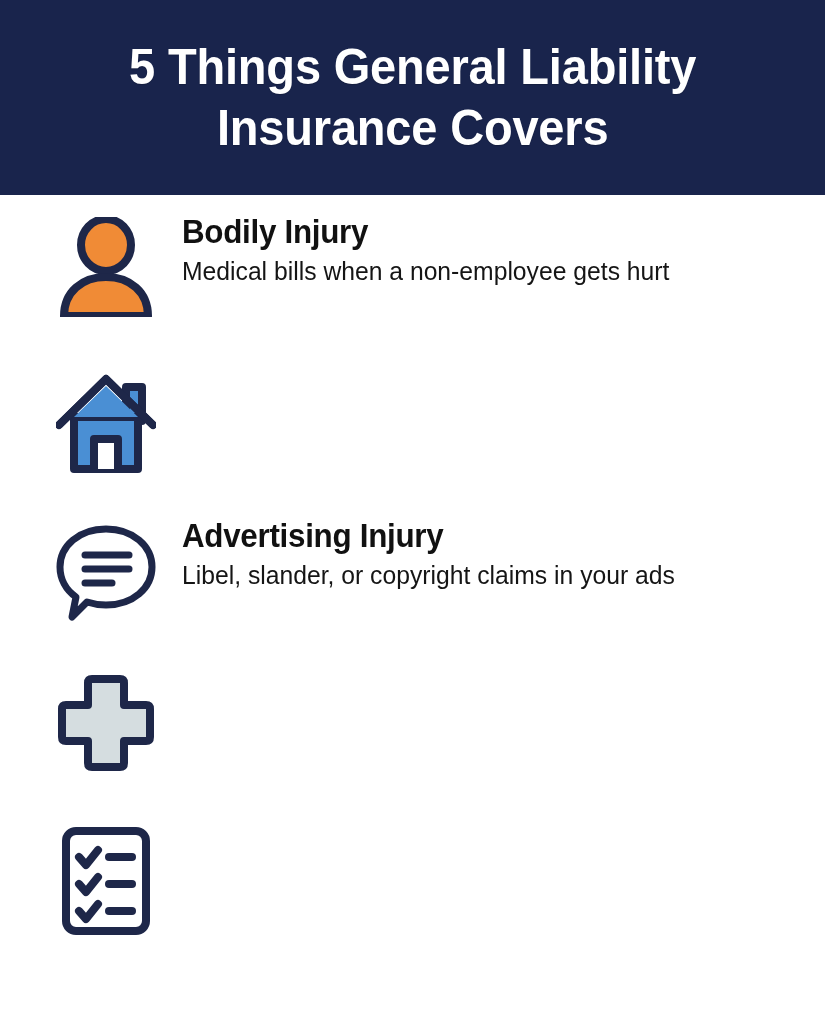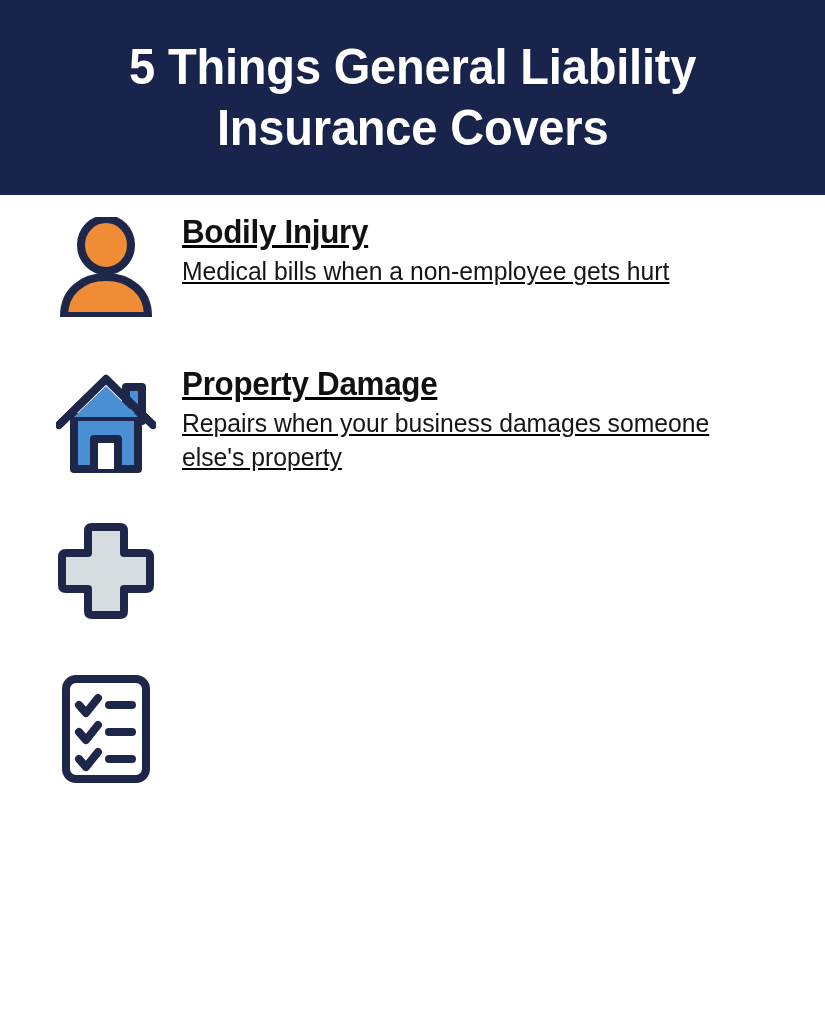--- a/index.html
+++ b/index.html
@@ -47,21 +47,20 @@
     padding: 0 46px;
     transform: scaleX(0.94);
     transform-origin: center;
     text-shadow: 0 1px 1px rgba(0,0,0,0.18);
   }
 
   
   .items-area {
     flex: 1 1 auto;
     padding: 18px 22px 0 30px;
-    text-decoration: underline;
   }
 
   .item-row {
     display: flex;
     align-items: flex-start;
     min-height: 120px;
     margin-bottom: 32px;
   }
   .item-row:last-child { margin-bottom: 0; }
 
@@ -138,26 +137,39 @@
 
           <path d="M18 48 L18 100 L82 100 L82 48 Z" fill="#4a8fd4" stroke="#1e2749" stroke-width="8" stroke-linejoin="round"></path>
 
           <path d="M3 56 L50 10 L97 56" fill="none" stroke="#1e2749" stroke-width="8" stroke-linejoin="round" stroke-linecap="round"></path>
           <path d="M18 48 L50 17 L82 48 Z" fill="#4a8fd4"></path>
           <path d="M3 56 L50 10 L97 56" fill="none" stroke="#1e2749" stroke-width="8" stroke-linejoin="round" stroke-linecap="round"></path>
 
           <path d="M38 100 L38 70 L62 70 L62 100" fill="#ffffff" stroke="#1e2749" stroke-width="8" stroke-linejoin="round"></path>
         </svg>
       </div>
+    </div>
+
+    <div class="item-row">
+      <div class="item-icon">
+        <svg width="104" height="104" viewBox="0 0 104 104" aria-hidden="true">
+          <path d="M52 8 C79 8 98 25 98 46 C98 67 79 84 52 84
+                   C45 84 39 83 33 81
+                   L18 96 L22 76
+                   C12 69 6 58 6 46 C6 25 25 8 52 8 Z" fill="#ffffff" stroke="#1e2749" stroke-width="7" stroke-linejoin="round"></path>
+          <line x1="31" y1="34" x2="75" y2="34" stroke="#1e2749" stroke-width="7" stroke-linecap="round"></line>
+          <line x1="31" y1="48" x2="75" y2="48" stroke="#1e2749" stroke-width="7" stroke-linecap="round"></line>
+          <line x1="31" y1="62" x2="58" y2="62" stroke="#1e2749" stroke-width="7" stroke-linecap="round"></line>
+        </svg>
+      </div>
       <div class="item-text">
-        <div class="item-title">Property Damage</div>
-        <div class="item-desc">Repairs when your business damages someone else's property</div>
+        <div class="item-title">Advertising Injury</div>
+        <div class="item-desc">Libel, slander, or copyright claims in your ads</div>
       </div>
     </div>
-
 
     <div class="item-row">
       <div class="item-icon">
         <svg width="100" height="100" viewBox="0 0 100 100" aria-hidden="true">
           <path d="M36 6 L64 6 Q68 6 68 10 L68 32 L90 32 Q94 32 94 36
                    L94 64 Q94 68 90 68 L68 68 L68 90 Q68 94 64 94
                    L36 94 Q32 94 32 90 L32 68 L10 68 Q6 68 6 64
                    L6 36 Q6 32 10 32 L32 32 L32 10 Q32 6 36 6 Z" fill="#d5dde0" stroke="#1e2749" stroke-width="8" stroke-linejoin="round"></path>
         </svg>
       </div>

